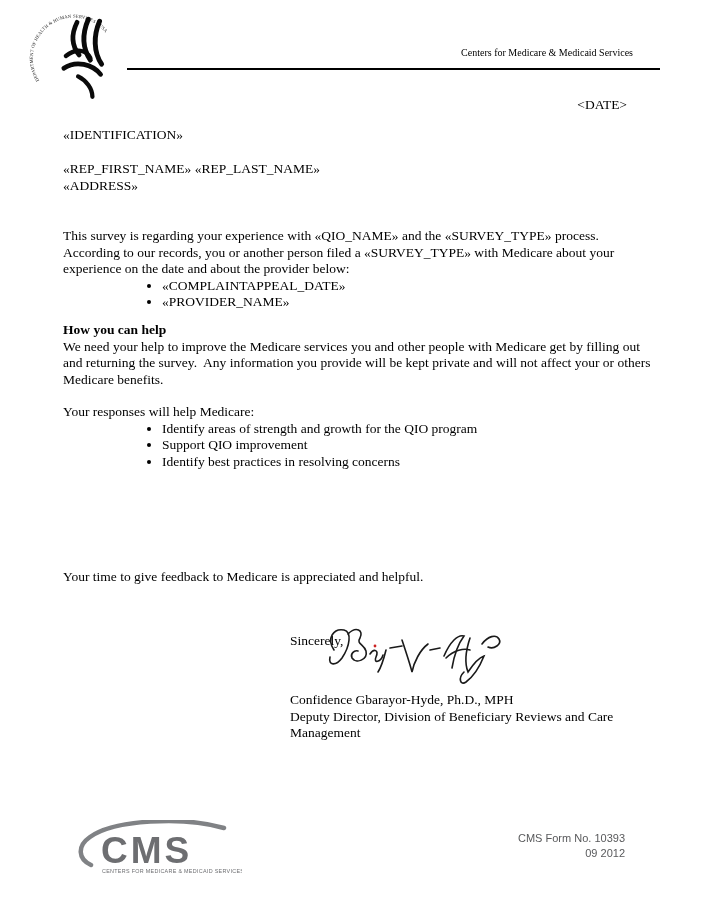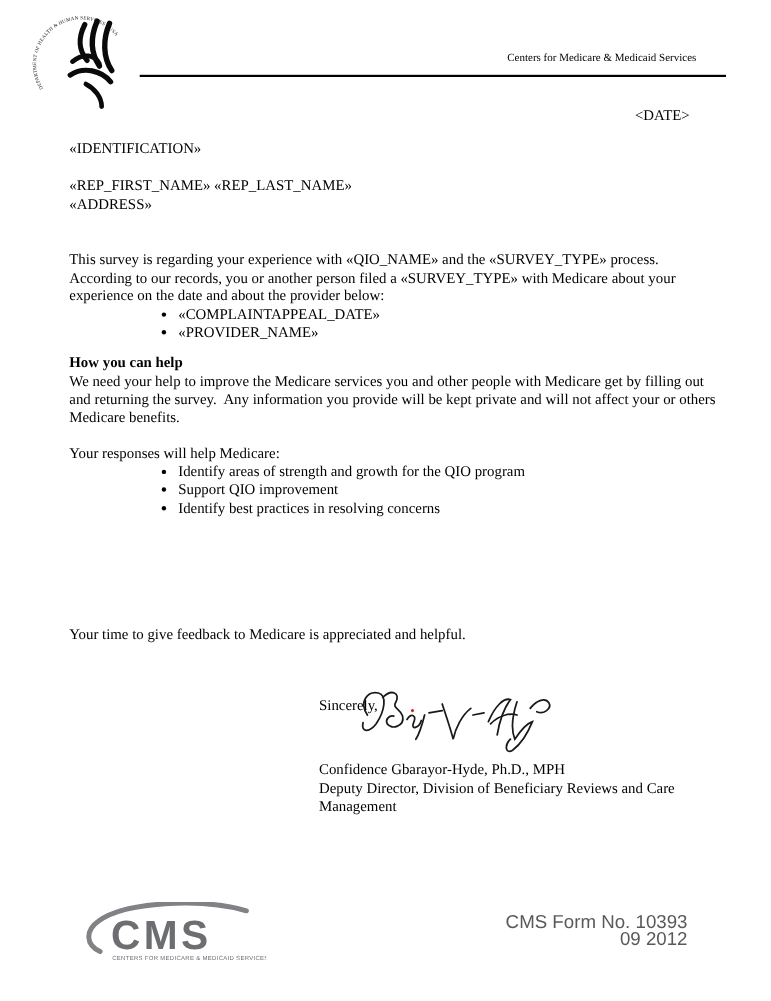--- a/index.html
+++ b/index.html
@@ -35,21 +35,21 @@
   ul.bullets li{line-height:16.5px;margin-left:42px;}
   
   .sincerely{left:290px;top:601px;margin-top:32px;}
   .signature{left:318px;top:624px;width:185px;height:64px;}
   .signer{left:290px;top:692px;width:372px;line-height:16.5px;}
   
   .cms-logo{left:72px;top:820px;width:170px;height:60px;}
   .form-info{
     right:76px;top:831px;text-align:right;
     font-family:"Liberation Sans", sans-serif;
-    font-size:17px;line-height:15px;color:#58595b;
+    font-size:11px;line-height:15px;color:#58595b;
   }
 </style>
 </head>
 <body>
 
 <div class="page">
 
   <svg class="abs hhs-logo" viewBox="0 0 92 92" xmlns="http://www.w3.org/2000/svg">
     <defs>
       <path id="sealArc" d="M 13,69 A 40,40 0 1 1 84,33" fill="none"></path>

